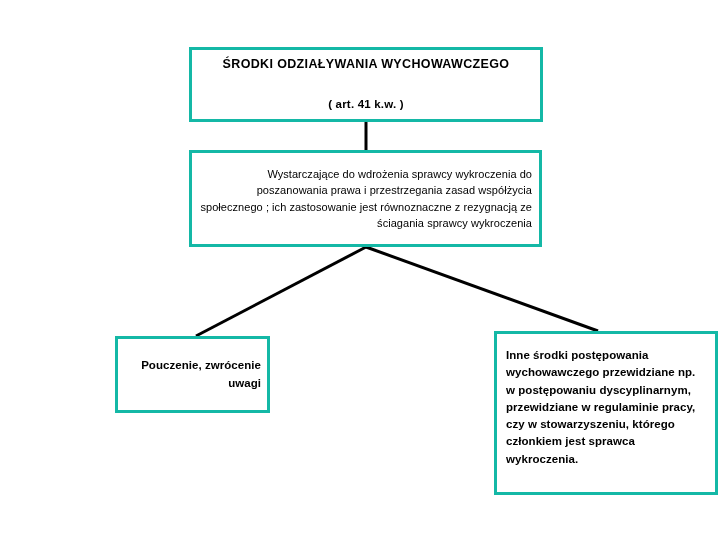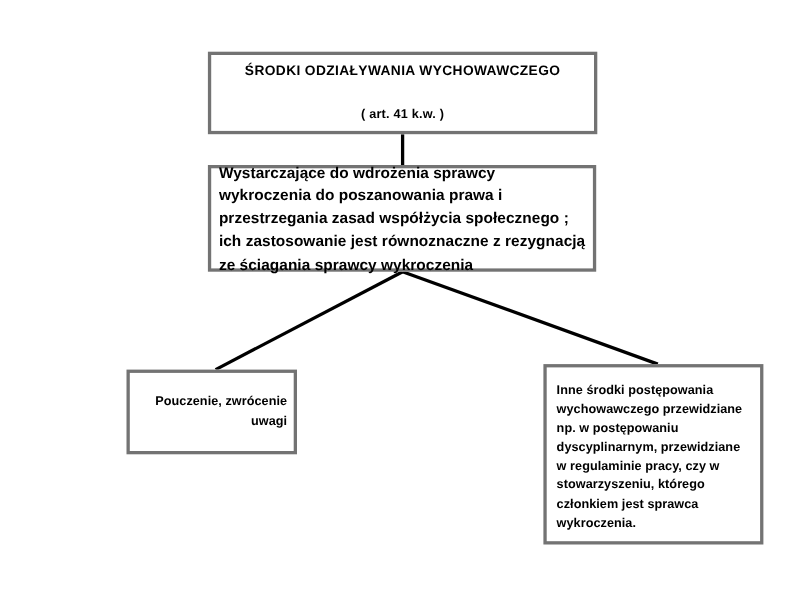--- a/index.html
+++ b/index.html
@@ -20,21 +20,21 @@
     position: absolute;
     left: 0;
     top: 0;
     width: 720px;
     height: 540px;
     pointer-events: none;
   }
   .node {
     position: absolute;
     box-sizing: border-box;
-    border: 3px solid #737373;
+    border: 3px solid #14b8a6;
     background: #ffffff;
     display: flex;
     flex-direction: column;
     justify-content: center;
   }
 
   
   #node-root {
     left: 189px;
     top: 47px;
@@ -64,24 +64,24 @@
   
   #node-desc {
     left: 189px;
     top: 150px;
     width: 353px;
     height: 97px;
     align-items: center;
     padding: 0 7px;
   }
   #node-desc .body-text {
-    font-size: 14px;
-    font-weight: bold;
+    font-size: 11px;
+    font-weight: normal;
     line-height: 1.48;
-    text-align: left;
+    text-align: right;
     letter-spacing: 0.05px;
   }
 
   
   #node-left {
     left: 115px;
     top: 336px;
     width: 155px;
     height: 77px;
     align-items: center;
@@ -92,21 +92,21 @@
     font-weight: bold;
     line-height: 1.5;
     text-align: right;
     letter-spacing: 0.05px;
   }
 
   
   #node-right {
     left: 494px;
     top: 331px;
-    width: 200px;
+    width: 224px;
     height: 164px;
     align-items: flex-start;
     justify-content: flex-start;
     padding: 13px 9px 9px 9px;
   }
   #node-right .body-text {
     font-size: 11.5px;
     font-weight: bold;
     line-height: 1.5;
     text-align: left;

